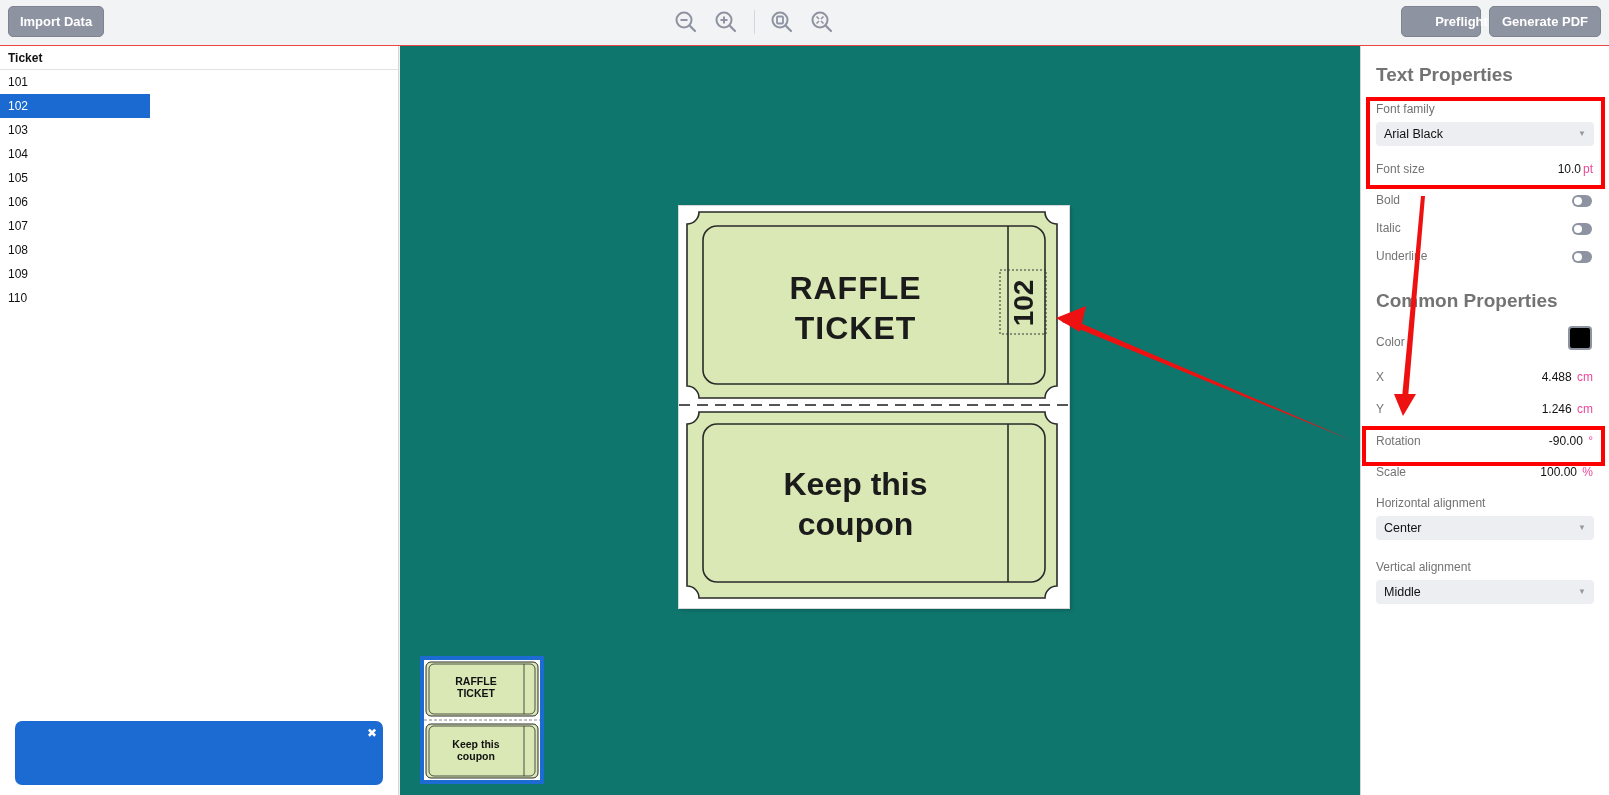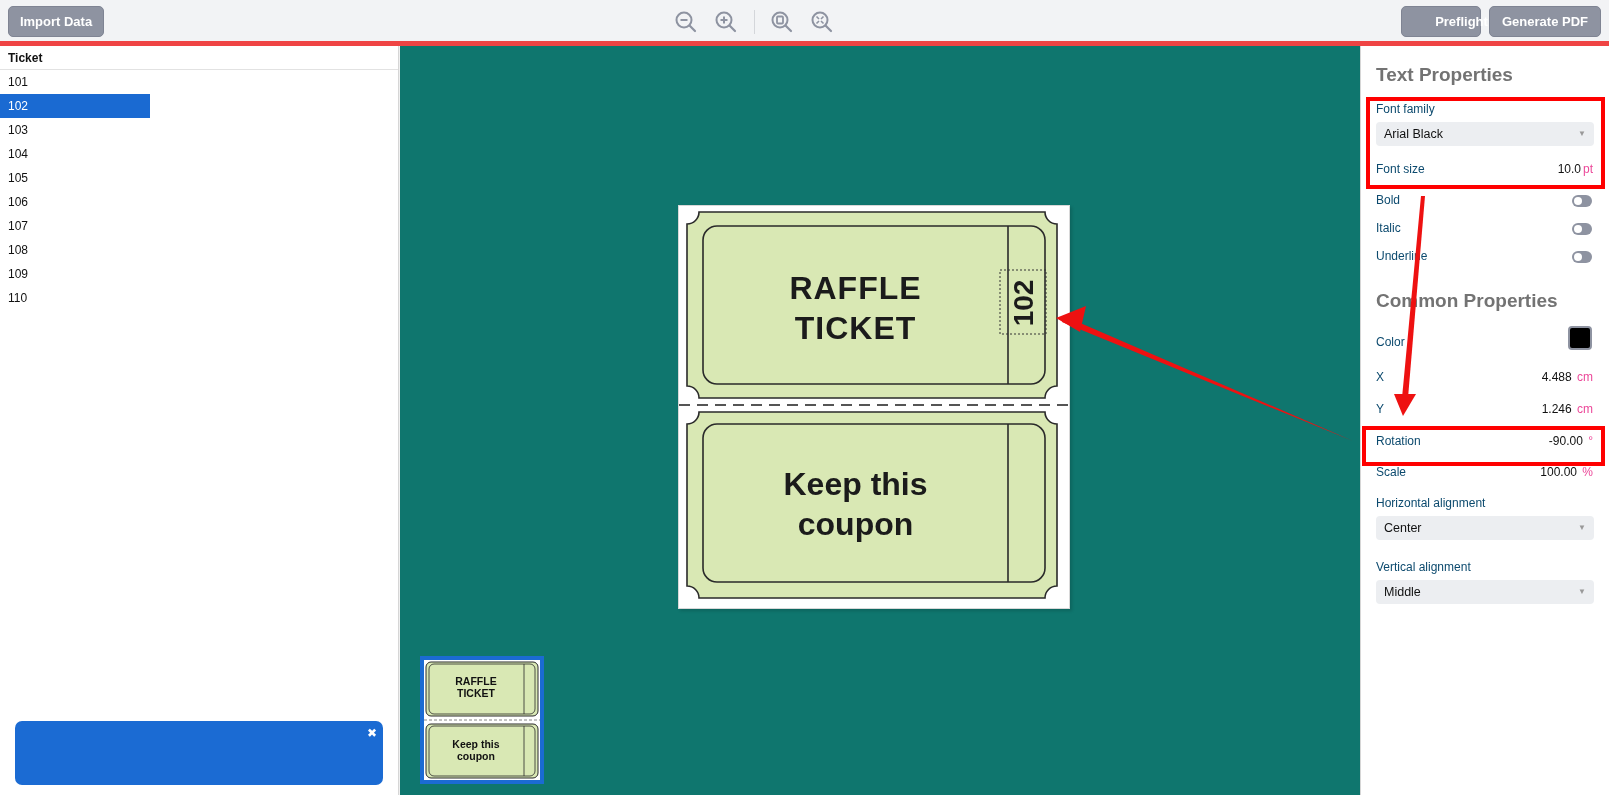--- a/index.html
+++ b/index.html
@@ -1,35 +1,35 @@
 <!DOCTYPE html>
 <html><head>
 <meta charset="utf-8">
 <style>
   * { box-sizing: border-box; margin: 0; padding: 0; }
   html, body { width: 1609px; height: 795px; overflow: hidden; background: #efefef; font-family: "Liberation Sans", sans-serif; color: #111; }
-  .topbar { position: absolute; left: 0; top: 0; width: 1609px; height: 46px; background: #f2f3f5; border-bottom: 5px solid #ef4444; }
+  .topbar { position: absolute; left: 0; top: 0; width: 1609px; height: 46px; background: #f2f3f5; border-bottom: 1px solid #ef4444; }
   .btn { position: absolute; top: 6px; height: 31px; border-radius: 5px; background: #8e93a1; color: #fff; font-weight: bold; font-size: 13px; border: 1px solid #7f8493; display: flex; align-items: center; justify-content: center; cursor: pointer; }
   .tool-icon { position: absolute; top: 10px; width: 24px; height: 24px; cursor: pointer; }
   .tool-sep { position: absolute; left: 754px; top: 10px; width: 1px; height: 24px; background: #d4d6da; }
 
   .leftpanel { position: absolute; left: 0; top: 46px; width: 399px; height: 749px; background: #fff; border-right: 1px solid #d6d6d6; }
   .col-header { height: 24px; line-height: 24px; padding-left: 8px; font-size: 12px; font-weight: bold; border-bottom: 1px solid #e2e2e2; }
   .row { height: 24px; line-height: 24px; padding-left: 8px; font-size: 12px; cursor: pointer; width: 150px; }
   .row.selected { background: #1a6ad2; color: #fff; }
   .tip { position: absolute; left: 15px; top: 675px; width: 368px; height: 64px; background: #1b6bd3; border-radius: 7px; color: #fff; font-size: 12.5px; text-align: center; line-height: 16px; padding-top: 16px; }
   .tip-close { position: absolute; right: 6px; top: 4px; font-size: 12px; cursor: pointer; }
 
   .canvas { position: absolute; left: 400px; top: 46px; width: 960px; height: 749px; background: #0f766e; }
   .page { position: absolute; left: 278px; top: 159px; width: 392px; height: 404px; background: #fff; border: 1px solid #d8d8d8; box-shadow: 2px 2px 3px rgba(0,0,0,0.15); }
   .thumb { position: absolute; left: 20px; top: 610px; width: 124px; height: 128px; border: 4px solid #1b6bd3; background: #fff; }
 
   .rightpanel { position: absolute; left: 1360px; top: 46px; width: 249px; height: 749px; background: #fff; border-left: 1px solid #d6d6d6; }
   .sec-title { position: absolute; left: 15px; font-size: 19px; font-weight: bold; color: #737373; }
-  .p-label { position: absolute; left: 15px; font-size: 12px; color: #0c4a6e; }
+  .p-label { position: absolute; left: 15px; font-size: 12px; color: #737373; }
   .p-value { position: absolute; right: 16px; font-size: 12px; color: #111; }
   .p-value .unit { color: #ec4899; margin-left: 2px; }
   .select { position: absolute; left: 15px; width: 218px; height: 24px; background: #eceef1; border-radius: 4px; font-size: 12.5px; line-height: 24px; padding-left: 8px; cursor: pointer; }
   .select .caret { position: absolute; right: 8px; top: 0; font-size: 8px; color: #999; }
   .toggle { position: absolute; right: 17px; width: 20px; height: 12px; border-radius: 6px; background: #8e93a1; cursor: pointer; }
   .toggle::after { content: ""; position: absolute; left: 2px; top: 2px; width: 8px; height: 8px; border-radius: 50%; background: #fff; }
   .swatch { position: absolute; right: 17px; width: 24px; height: 24px; background: #000; border: 2px solid #8e93a1; border-radius: 4px; cursor: pointer; }
   .hl-box { position: absolute; border: 4px solid #f00; pointer-events: none; }
 
   .overlay { position: absolute; left: 0; top: 0; width: 1609px; height: 795px; pointer-events: none; }

